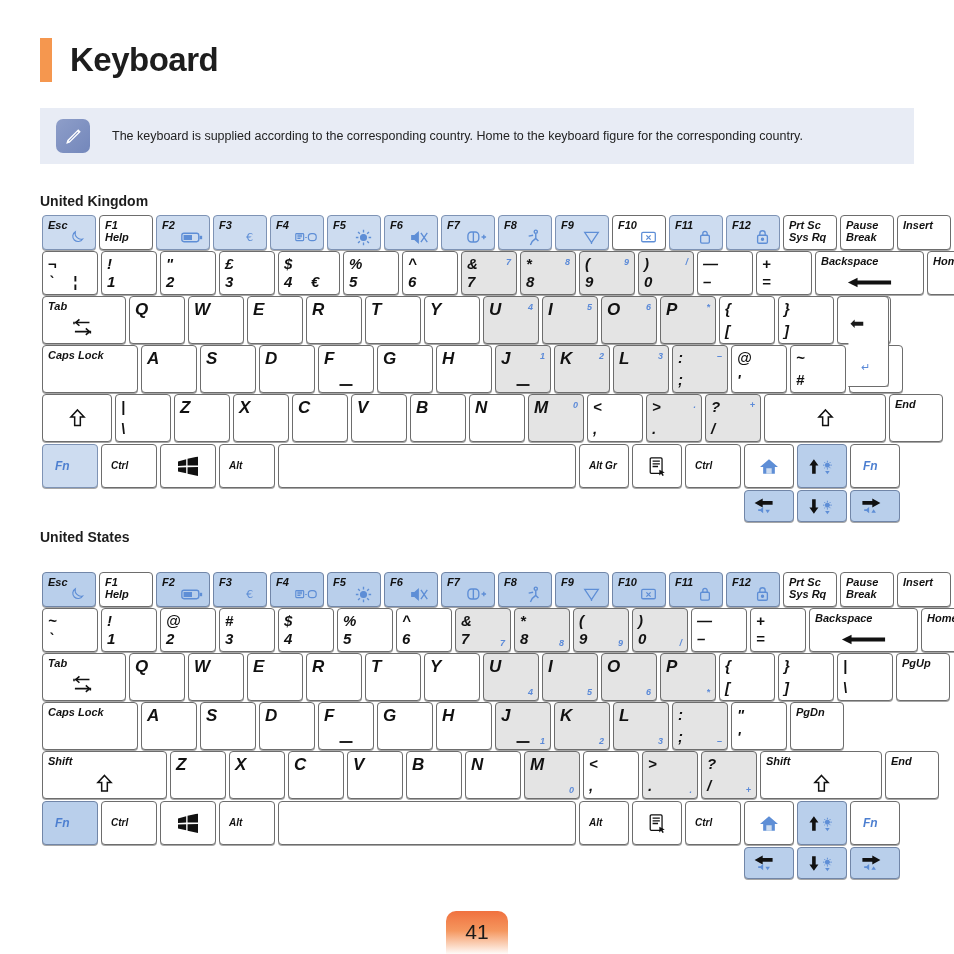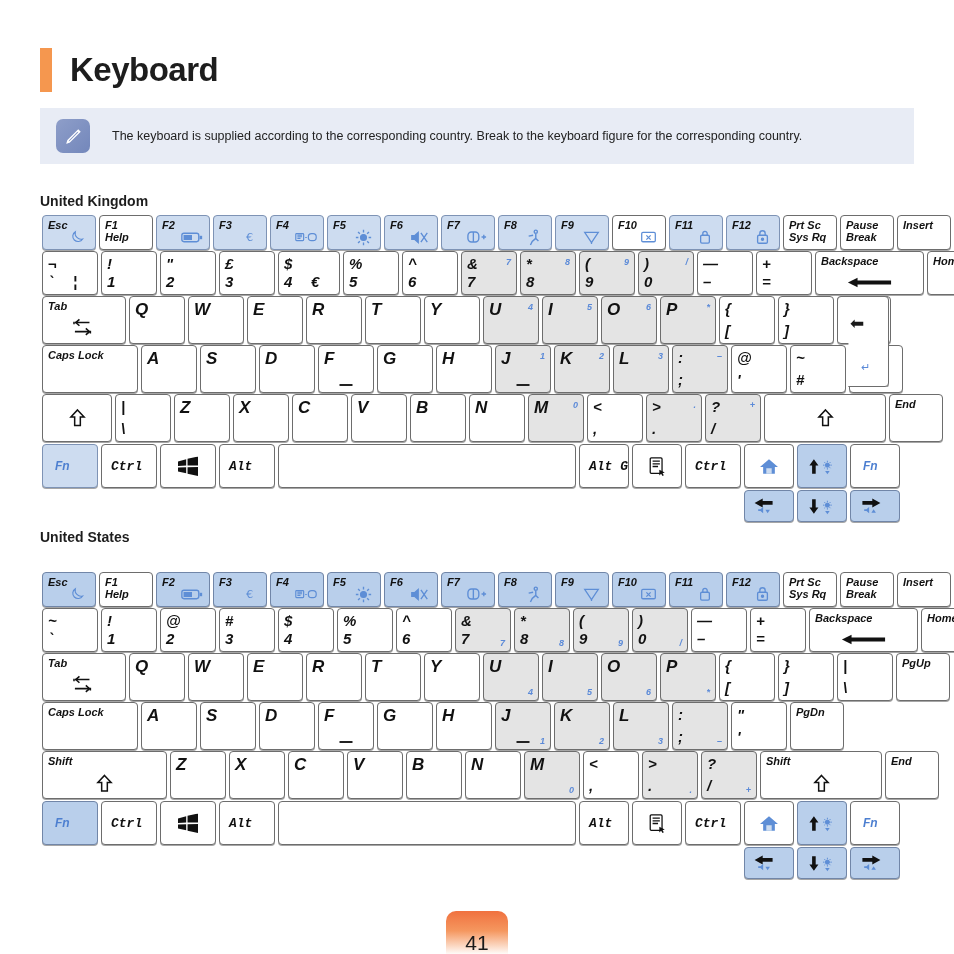--- a/index.html
+++ b/index.html
@@ -7,21 +7,21 @@
   body {
     width:954px; height:954px;
     background:#ffffff;
     font-family:"Liberation Sans", sans-serif;
     color:#1a1a1a;
     position:relative;
     overflow:hidden;
   }
 
   
-  .page-head { position:absolute; left:40px; top:48px; display:flex; align-items:center; }
+  .page-head { position:absolute; left:40px; top:38px; display:flex; align-items:center; }
   .head-bar { width:12px; height:44px; background:#f5974f; margin-right:18px; }
   .head-title { font-size:33px; font-weight:bold; letter-spacing:-0.5px; color:#1d1d1d; }
 
   
   .note-box {
     position:absolute; left:40px; top:108px; width:874px; height:56px;
     background:#e8ecf5; display:flex; align-items:center;
   }
   .note-icon {
     width:34px; height:34px; margin-left:16px; border-radius:7px;
@@ -57,21 +57,21 @@
   .key.grey   { background:#e4e4e4; border-color:#6d6d6d; }
   .key.plain  { background:#ffffff; }
 
   .k-tl, .k-bl, .k-tr, .k-br, .k-c, .k-bc, .k-mc {
     position:absolute; font-family:"Liberation Sans", sans-serif;
     font-style:italic; font-weight:bold; line-height:1; white-space:nowrap;
   }
   .k-tl { left:5px; top:4px; }
   .k-bl { left:5px; bottom:5px; }
   .fs11 { font-size:11px; }
-  .fs13 { font-size:13px;font-family:Liberation Mono, monospace; }
+  .fs13 { font-size:10px; }
   .fs15 { font-size:15px; }
   .fs17 { font-size:17px; }
   .blk { color:#111; }
 
   .fnlbl { color:#4d7fd0; font-style:italic; font-weight:bold; font-size:12px; }
 
   
   .gico { position:absolute; right:6px; bottom:4px; width:22px; height:16px;
           display:flex; align-items:center; justify-content:center; }
   .gico svg { display:block; }
@@ -92,39 +92,39 @@
   .enter-uk .ar1 { position:absolute; left:12px; top:16px; font-size:17px; }
   .enter-uk .ar2 { position:absolute; left:23px; bottom:12px; font-size:11px; color:#5b8ad8; }
 
   
   .pagenum {
     position:absolute; left:446px; top:911px; width:62px; height:44px;
     border-radius:10px 10px 0 0;
     background:linear-gradient(180deg,#f0713f 0%, #f5975f 45%, #ffffff 100%);
     display:flex; align-items:flex-start; justify-content:center;
   }
-  .pagenum span { font-size:21px; color:#1a1a1a; margin-top:20px; font-family:"Liberation Sans", sans-serif; }
+  .pagenum span { font-size:21px; color:#1a1a1a; margin-top:9px; font-family:"Liberation Sans", sans-serif; }
 </style>
 </head>
 <body>
 
 <div class="page-head">
   <div class="head-bar"></div>
   <div class="head-title">Keyboard</div>
 </div>
 
 <div class="note-box">
   <div class="note-icon">
     <svg width="19" height="19" viewBox="0 0 24 24" fill="none" stroke="#ffffff" stroke-width="1.6">
       <path d="M4 20 L7 19 L20 6 L18 4 L5 17 Z"></path>
       <path d="M5 17 L7 19"></path>
       <path d="M17 5 L19 7"></path>
     </svg>
   </div>
-  <div class="note-text">The keyboard is supplied according to the corresponding country. Break to the keyboard figure for the corresponding country.</div>
+  <div class="note-text">The keyboard is supplied according to the corresponding country. Home to the keyboard figure for the corresponding country.</div>
 </div>
 
 <div class="sec-title" id="uk-title">United Kingdom</div>
 <div class="sec-title" id="us-title">United States</div>
 
 <div class="kbd" id="kbd-uk" style="position: relative;">
     <div class="krow" style="margin-top: 0px;">
       <div class="key blue" style="width: 54px; height: 35px;">
         <div class="k-tl blk fs11">Esc</div>
         <div class="gico">

